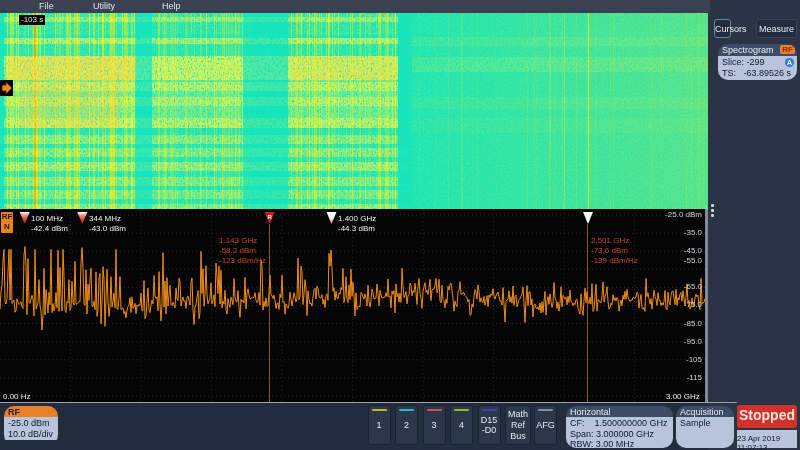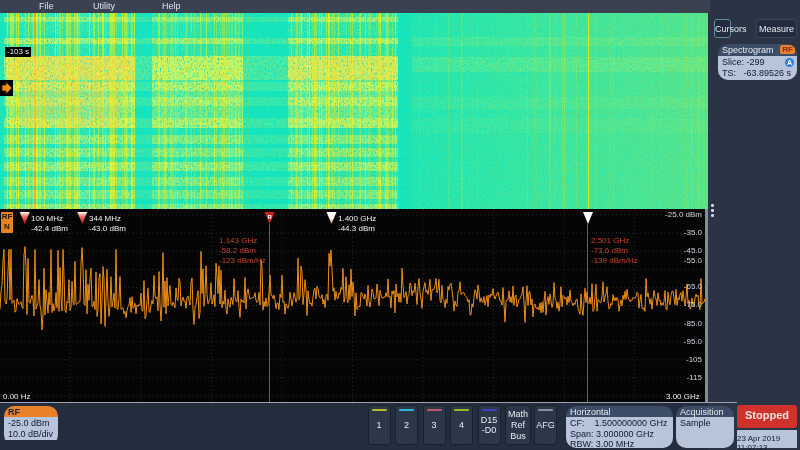--- a/index.html
+++ b/index.html
@@ -15,35 +15,35 @@
 .axlbl { position:absolute; right:3px; width:60px; text-align:right; color:#cfd5dc; font-size:8px; line-height:8px; }
 .mlbl { position:absolute; color:#f0f2f5; font-size:8px; line-height:10px; white-space:pre; }
 .olbl { position:absolute; color:#c8442c; font-size:8px; line-height:10px; white-space:pre; }
 .btn { position:absolute; top:405px; height:40px; width:23px; background:#2c3749; border:1px solid #1a2230; border-radius:3px; color:#e6eaf0; font-size:9px; text-align:center; }
 .btn .cl { position:absolute; top:3px; left:3px; right:3px; height:2px; border-radius:1px; }
 .panel { position:absolute; border-radius:10px; overflow:hidden; font-size:9px; }
 .panel .hd { background:#3c4c66; color:#e8ecf2; padding:1px 4px; height:11px; line-height:10px; }
 .panel .bd { background:#b7c4da; color:#0e1a2e; padding:1px 4px; line-height:10.5px; }
 #rfbadge { left:4px; top:406px; width:54px; height:39px; }
 #rfbadge .hd { background:#e8812a; color:#1c2434; font-weight:bold; }
-#stopped { left:737px; top:405px; width:60px; height:23px; background:#d0312b; border-radius:3px; color:#ffe2dc; font-size:11px; font-weight:bold; text-align:center; line-height:21px; }
+#stopped { left:737px; top:405px; width:60px; height:23px; background:#d0312b; border-radius:3px; color:#ffe2dc; font-size:14px; font-weight:bold; text-align:center; line-height:21px; }
 #datebox { left:737px; top:430px; width:60px; height:18px; background:#b7c4da; border-radius:0; color:#0e1a2e; font-size:8px; text-align:left; line-height:9px; padding-top:4px; }
 #logo { position:absolute; left:0px; top:0px; width:92px; text-align:center; color:#f2f4f8; font-size:13.5px; font-weight:bold; }
 #logo i { color:#14b0a4; font-style:normal; }
 .sbtn { position:absolute; top:19px; height:19px; background:#222c3e; border-radius:3px; color:#e6eaf0; font-size:9px; text-align:center; line-height:18px; }
 #curs { left:714px; width:17px; border:1px solid #5d8ba0; }
 #meas { left:756px; width:41px; border:1px solid #39455b; }
 #sgpanel { left:718px; top:44px; width:79px; }
 #sgpanel .hd { position:relative; height:12px; }
 #sgpanel .rf { position:absolute; right:2px; top:1px; background:#e8812a; color:#8c2810; font-weight:bold; font-size:8px; border-radius:2px; padding:0 2px; line-height:9px; }
 #sgpanel .bd { position:relative; height:24px; }
 #sgpanel .acir { position:absolute; right:3px; top:2px; width:9px; height:9px; border-radius:50%; background:#2e7fd8; color:#fff; font-size:7px; line-height:9px; text-align:center; font-weight:bold; }
 #dots { left:711px; top:204px; width:3px; height:15px; }
 #dots div { width:2.5px; height:2.5px; border-radius:50%; background:#d8dde5; margin-bottom:2.5px; }
-#m103 { left:5px; top:2px; background:#000; color:#e8eaf0; font-size:8px; line-height:10px; padding:0 2px;margin-top:32px; }
+#m103 { left:19px; top:2px; background:#000; color:#e8eaf0; font-size:8px; line-height:10px; padding:0 2px; }
 </style></head>
 <body>
 <div id="root">
   <div class="abs" id="specgram">
     <svg width="708" height="196" style="position:absolute;left:0;top:0">
       <defs>
         <linearGradient id="bg" x1="0" y1="0" x2="1" y2="0">
           <stop offset="0" stop-color="#10e3c4"></stop>
             <stop offset="0.55" stop-color="#10e4bd"></stop>
           <stop offset="0.72" stop-color="#26e5ac"></stop>

